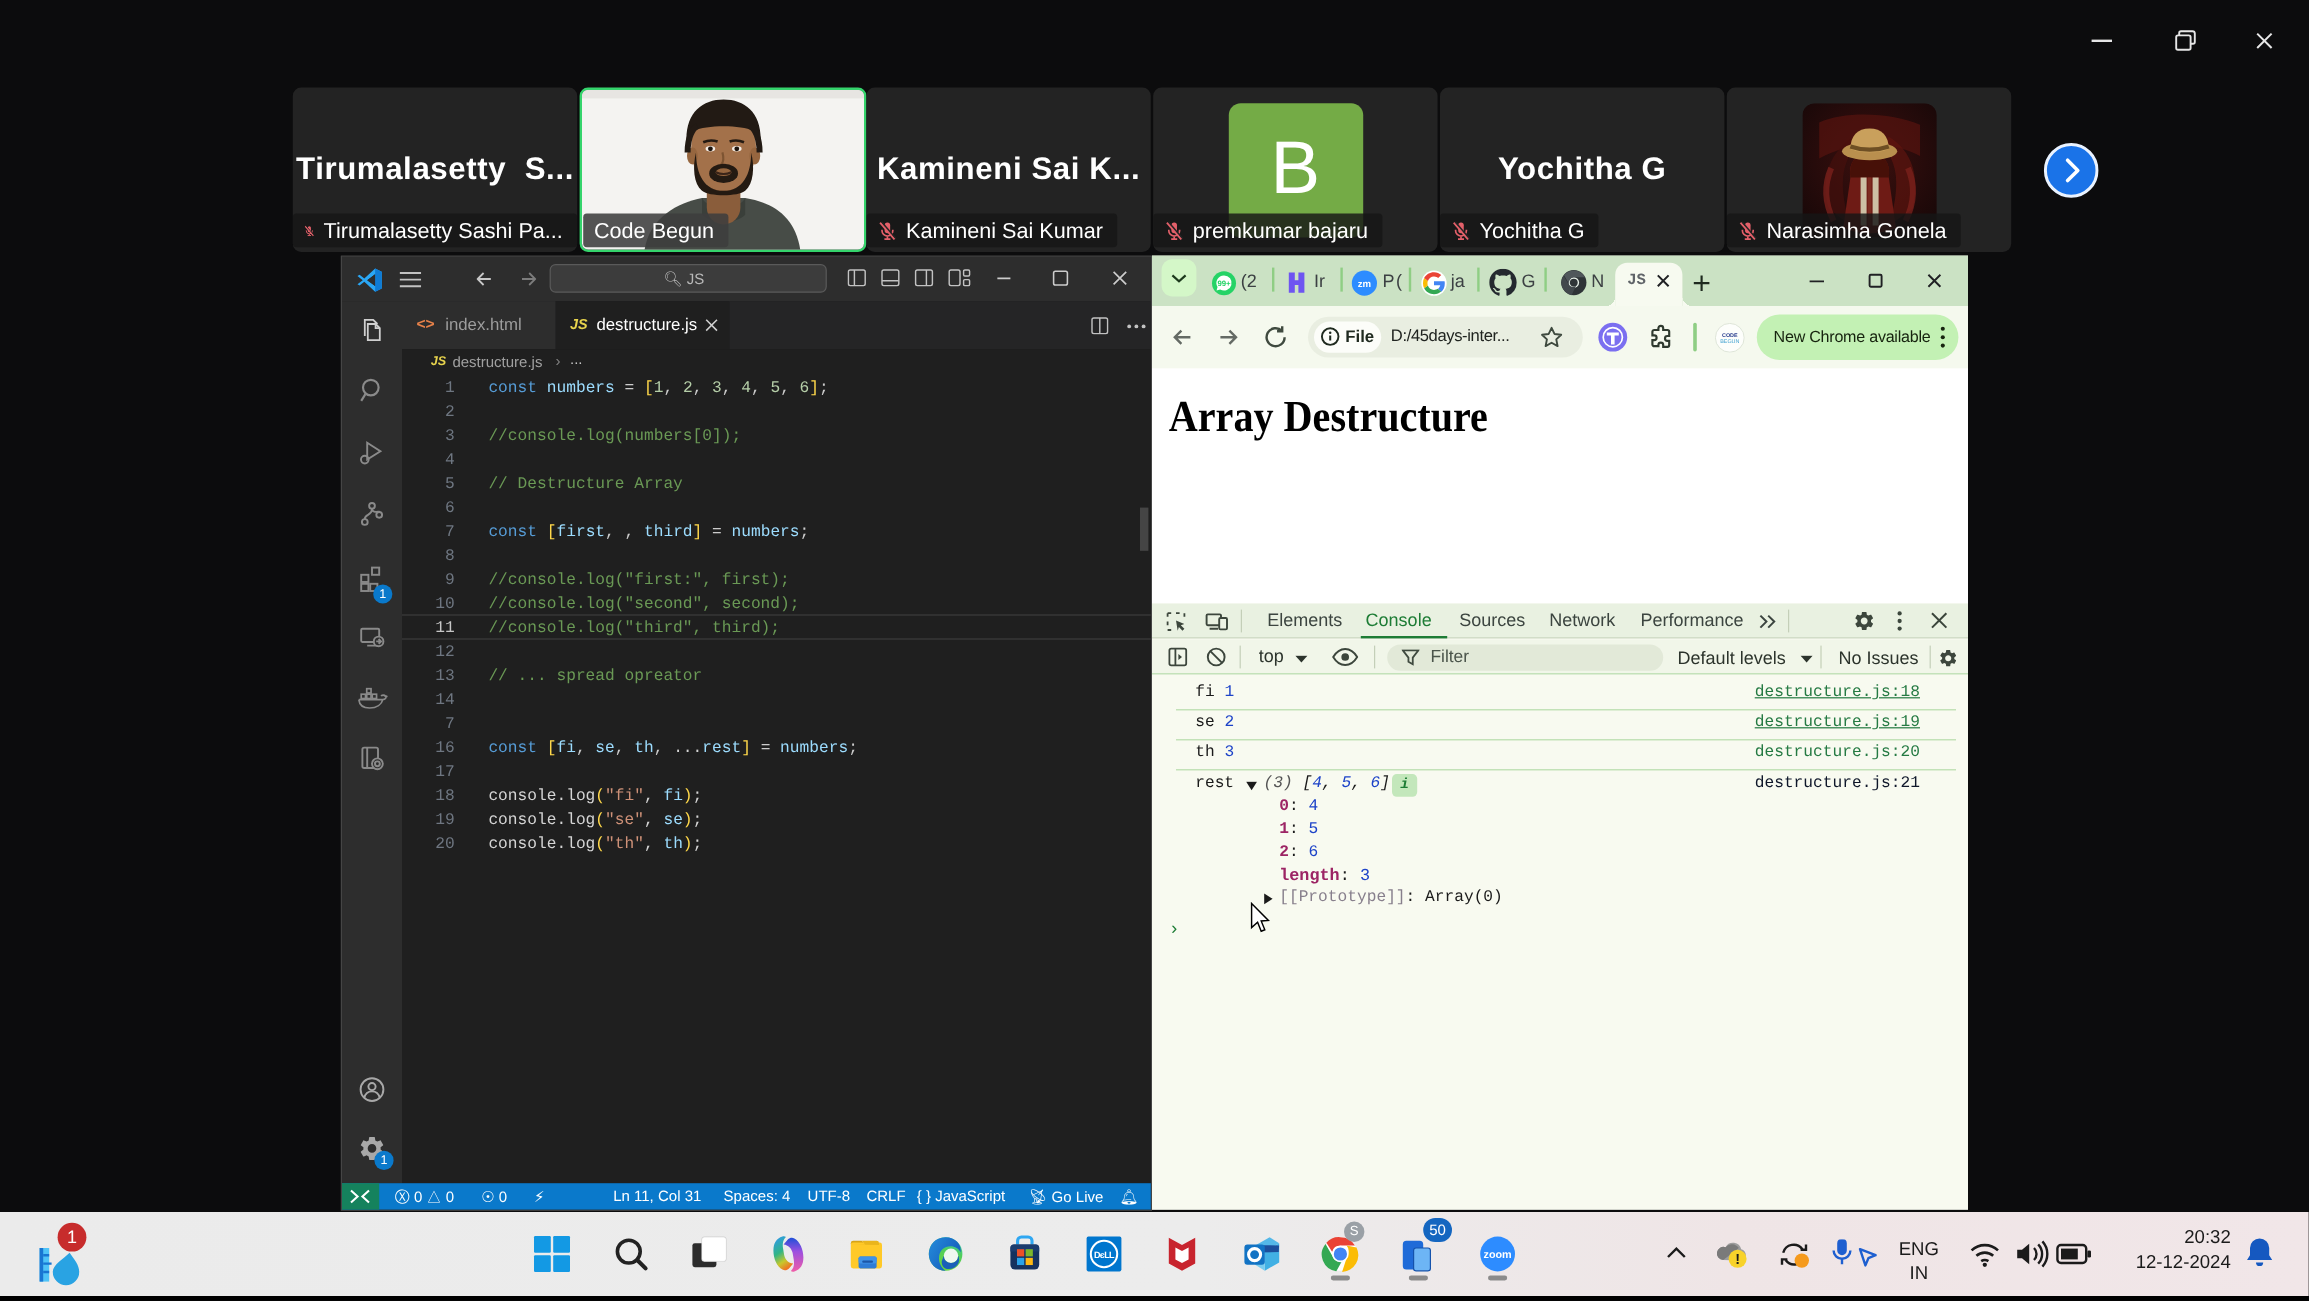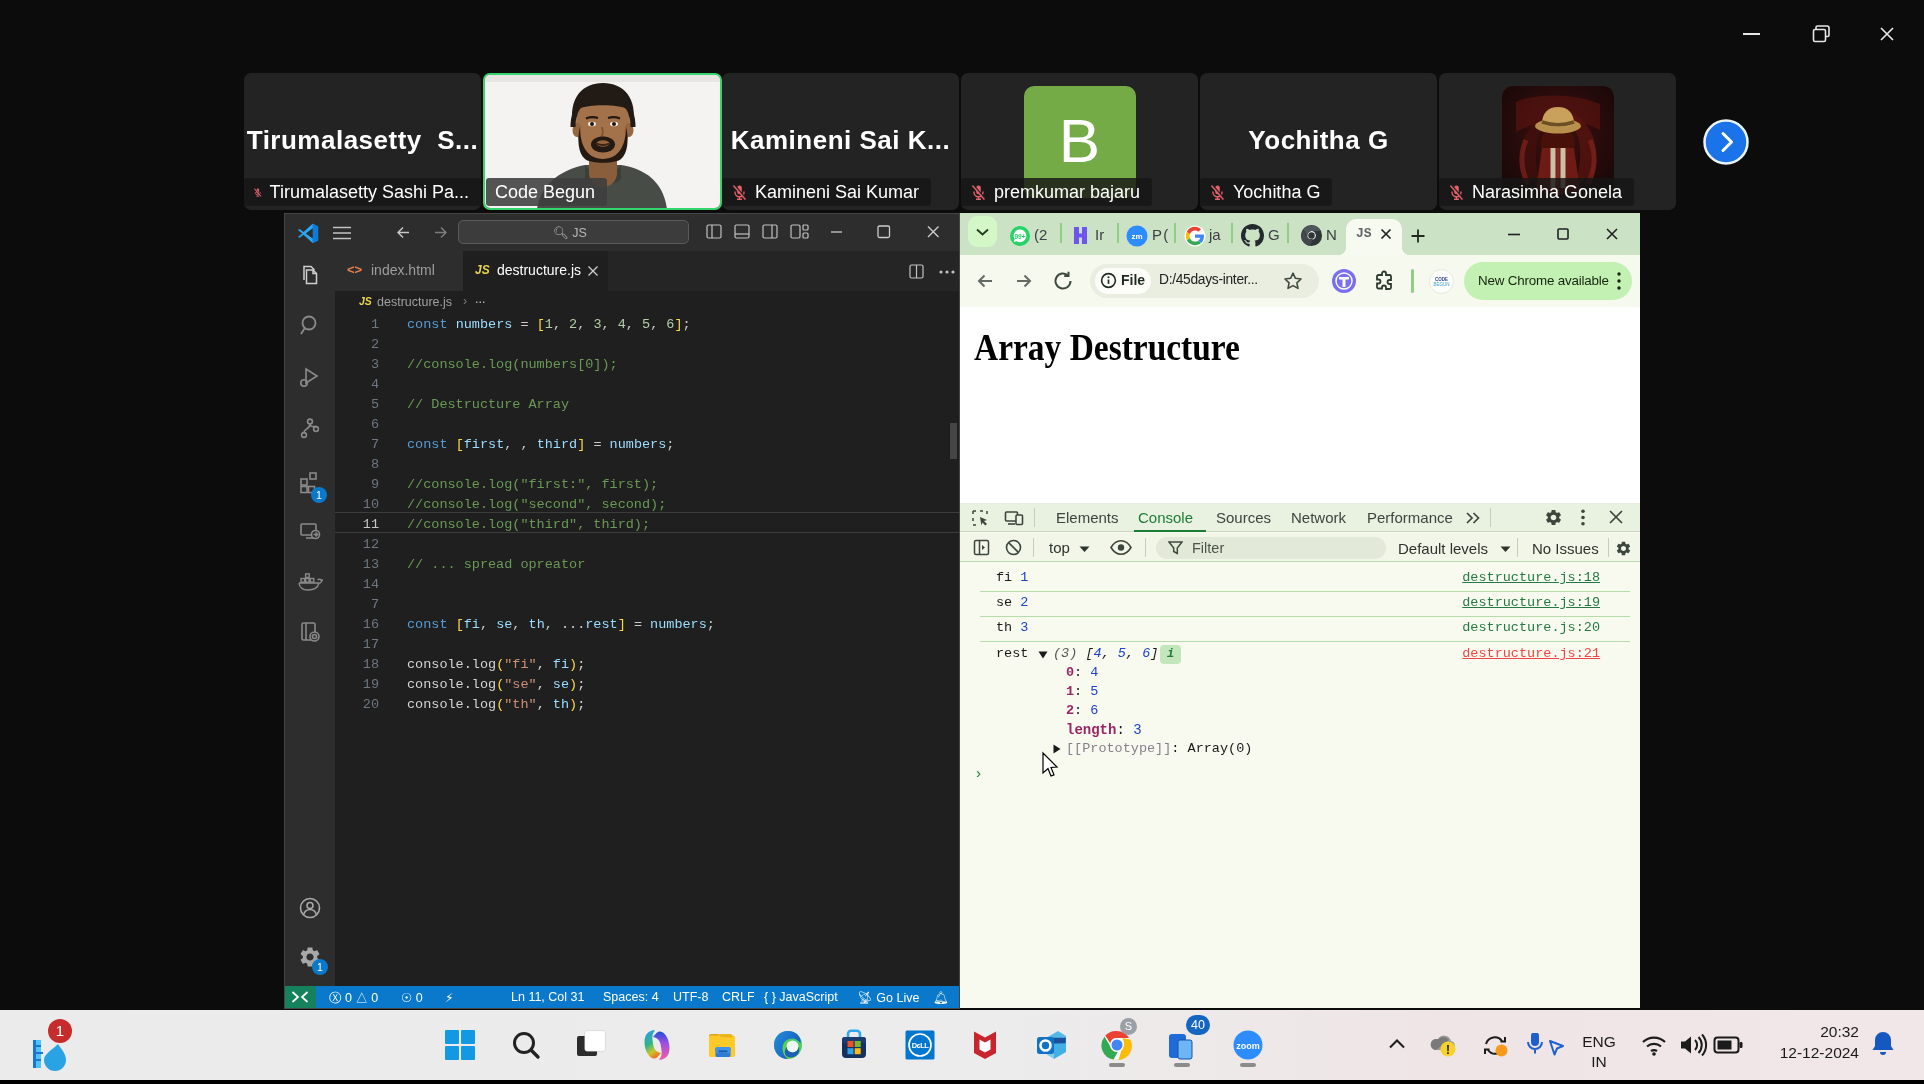--- a/index.html
+++ b/index.html
@@ -532,21 +532,21 @@
       <div style="position:absolute;left:20px;top:113px;width:650px;height:1px;background:#b6dcab;"></div>
       <div class="mono" style="position:absolute;left:36px;top:117px;font-size:13.5px;color:#1a1a1a;">th <span style="color:#1d43c8;">3</span></div>
       <div class="mono" style="position:absolute;right:40px;top:117px;font-size:13.5px;color:#257a43;">destructure.js:20</div>
       <div style="position:absolute;left:20px;top:138px;width:650px;height:1px;background:#b6dcab;"></div>
       <div class="mono" style="position:absolute;left:36px;top:143px;font-size:13.5px;color:#1a1a1a;">rest</div>
       <svg style="position:absolute;left:78px;top:148px" width="10" height="8" viewBox="0 0 10 8">
           <path d="M0.5 0.5 h9 L5 7.5 Z" fill="#1a1a1a"></path>
         </svg>
       <div class="mono" style="position:absolute;left:93px;top:143px;font-size:13.5px;font-style:italic;color:#555;">(3) <span style="color:#1a1a1a;">[</span><span style="color:#1d43c8;">4</span><span style="color:#1a1a1a;">, </span><span style="color:#1d43c8;">5</span><span style="color:#1a1a1a;">, </span><span style="color:#1d43c8;">6</span><span style="color:#1a1a1a;">]</span></div>
       <div style="position:absolute;left:200px;top:142px;width:21px;height:19px;border-radius:4px;background:#c3e7bb;color:#1d7c35;font-size:12px;font-family:'Liberation Mono',monospace;text-align:center;line-height:19px;font-style:italic;font-weight:bold;">i</div>
-      <div class="mono" style="position:absolute;right:40px;top:143px;font-size:13.5px;color:#ef4444;text-decoration:underline;margin-left:28px;">destructure.js:21</div>
+      <div class="mono" style="position:absolute;right:40px;top:143px;font-size:13.5px;color:#0f172a;margin-left:28px;">destructure.js:21</div>
       <div class="mono" style="position:absolute;left:106px;top:162px;font-size:13.5px;color:#1a1a1a;"><span style="color:#9c2464;font-weight:bold;">0</span>: <span style="color:#1d43c8;">4</span></div>
       <div class="mono" style="position:absolute;left:106px;top:181px;font-size:13.5px;color:#1a1a1a;"><span style="color:#9c2464;font-weight:bold;">1</span>: <span style="color:#1d43c8;">5</span></div>
       <div class="mono" style="position:absolute;left:106px;top:200px;font-size:13.5px;color:#1a1a1a;"><span style="color:#9c2464;font-weight:bold;">2</span>: <span style="color:#1d43c8;">6</span></div>
       <div class="mono" style="position:absolute;left:106px;top:219px;font-size:14px;color:#1a1a1a;"><span style="color:#9c2464;font-weight:bold;">length</span>: <span style="color:#1d43c8;">3</span></div>
       <svg style="position:absolute;left:93px;top:241px" width="8" height="10" viewBox="0 0 8 10">
           <path d="M0.5 0.5 v9 L7.5 5 Z" fill="#1a1a1a"></path>
         </svg>
       <div class="mono" style="position:absolute;left:106px;top:238px;font-size:13.5px;color:#877f8c;">[[Prototype]]<span style="color:#1a1a1a;">: Array(0)</span></div>
       <span style="position:absolute;left:14px;top:263px;font-size:15px;color:#1d7c35;font-family:'Liberation Mono',monospace;">›</span>
 
@@ -670,21 +670,21 @@
         <path d="M4.6 8.7 L10.3 18.6 a7 7 0 0 0 7.7 4.9 L13.6 31.4 A14 14 0 0 1 4.6 8.7 Z" fill="#34a853"></path>
         <circle cx="17" cy="17" r="6.2" fill="#4285f4" stroke="#fff" stroke-width="1.4"></circle>
       </svg>
     <div style="position:absolute;left:1120px;top:8px;width:17px;height:17px;border-radius:50%;background:#9aa0a6;color:#fff;font-size:11px;text-align:center;line-height:17px;">S</div>
 
     <svg class="tbi" style="left:1165px" viewBox="0 0 34 34">
         <rect x="4" y="6" width="17px" height="24" rx="3" fill="#1f6bd8"></rect>
         <rect x="13" y="12" width="14" height="19" rx="2" fill="#6db5f5"></rect>
         <rect x="13" y="12" width="14" height="19" rx="2" fill="none" stroke="#1553ac" stroke-width="1"></rect>
       </svg>
-    <div style="position:absolute;left:1186px;top:5px;width:24px;height:20px;border-radius:10px;background:#1466c0;color:#fff;font-size:12.5px;text-align:center;line-height:20px;">40</div>
+    <div style="position:absolute;left:1186px;top:5px;width:24px;height:20px;border-radius:10px;background:#1466c0;color:#fff;font-size:12.5px;text-align:center;line-height:20px;">50</div>
 
     <svg class="tbi" style="left:1231px" viewBox="0 0 34 34">
         <circle cx="17" cy="17" r="14.5" fill="#2d8cff"></circle>
         <text x="17" y="20.5" font-size="9" font-weight="bold" fill="#fff" text-anchor="middle" font-family="Liberation Sans">zoom</text>
       </svg>
 
     <div style="position:absolute;left:1109px;top:53px;width:16px;height:3.5px;border-radius:2px;background:#8b8b8b;"></div>
     <div style="position:absolute;left:1174px;top:53px;width:16px;height:3.5px;border-radius:2px;background:#8b8b8b;"></div>
     <div style="position:absolute;left:1240px;top:53px;width:16px;height:3.5px;border-radius:2px;background:#8b8b8b;"></div>
 

